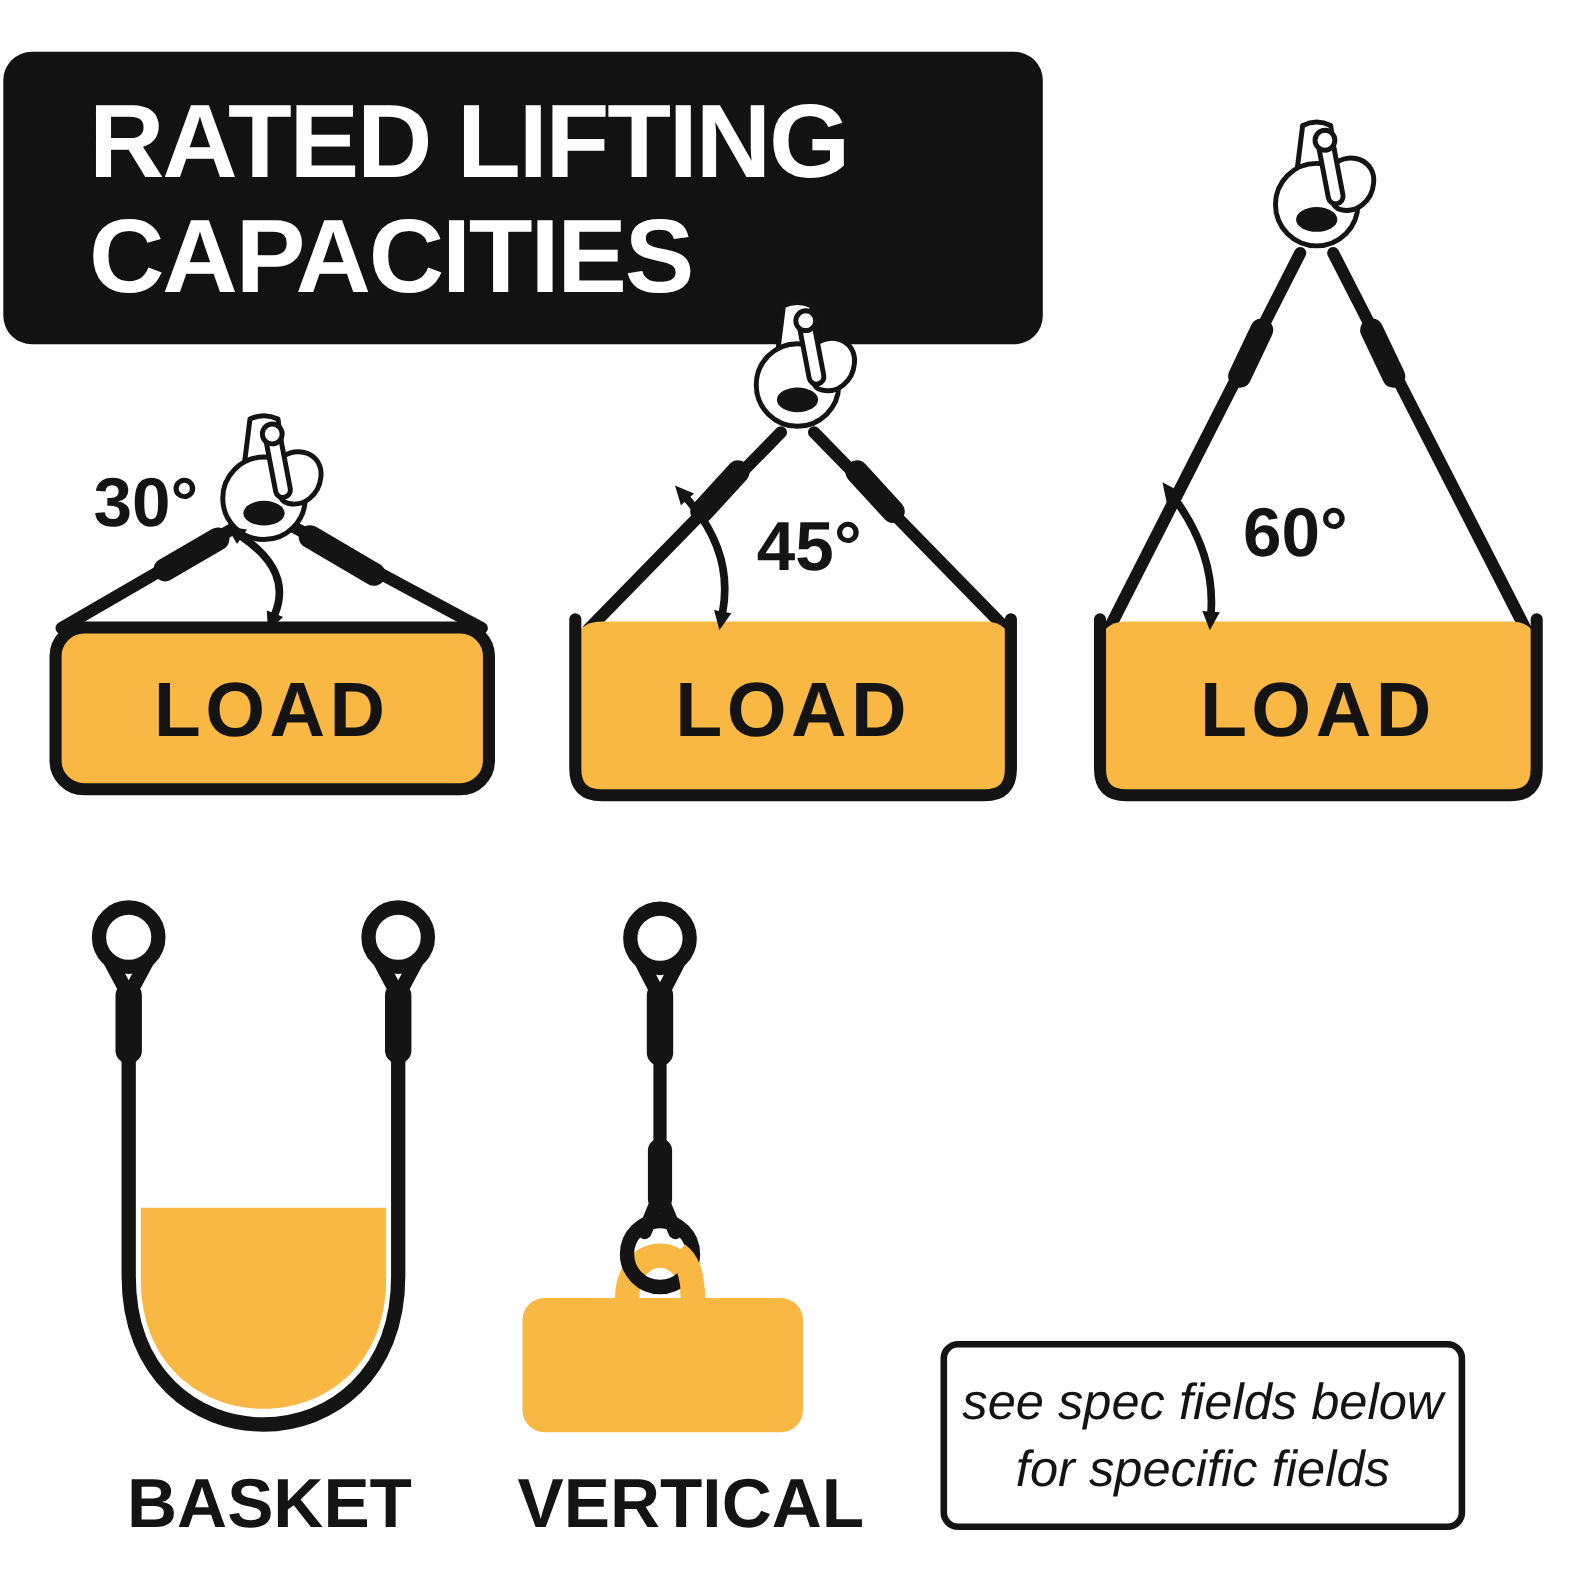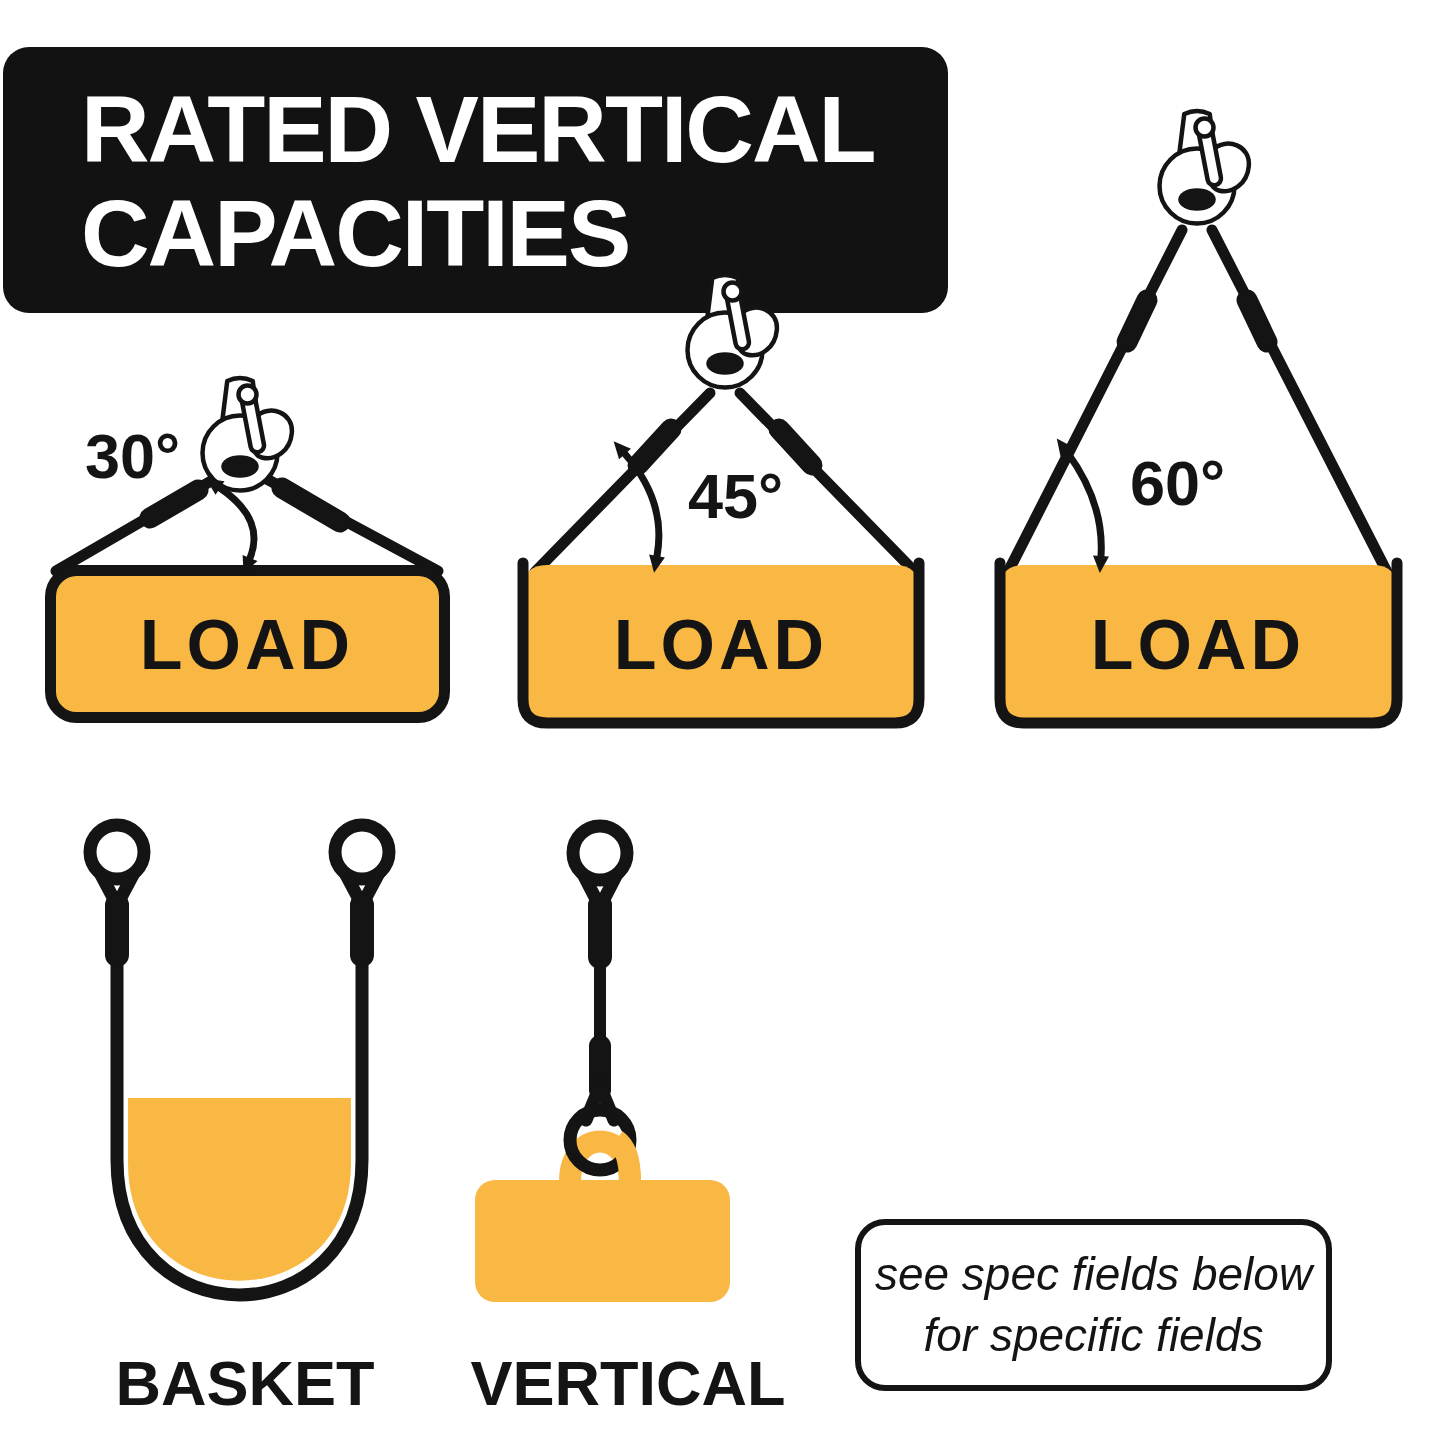--- a/index.html
+++ b/index.html
@@ -17,43 +17,43 @@
     font-size:95px;font-weight:700;letter-spacing:-2px;line-height:104px;
     white-space:nowrap;
   }
   
   .diag{position:absolute;}
   svg text.angle{font-family:"Liberation Sans",sans-serif;font-weight:700;font-size:63px;fill:#141414;}
   svg text.load{font-family:"Liberation Sans",sans-serif;font-weight:700;font-size:70px;letter-spacing:4px;fill:#141414;}
   
   .hitch-label{
     position:absolute;top:1336px;font-size:63px;font-weight:700;color:#141414;
-    text-align:center;line-height:1;letter-spacing:0px;margin-top:16px;
+    text-align:center;line-height:1;letter-spacing:0px;
   }
   .hitch-label.basket{left:100px;width:290px;}
   .hitch-label.vertical{left:463px;width:330px;}
   
   .note{
     position:absolute;left:855px;top:1219px;width:477px;height:172px;
-    border:6px solid #141414;border-radius:30px;background:#ffffff;
+    border:6px solid #141414;border-radius:16px;background:#ffffff;
     box-sizing:border-box;display:flex;flex-direction:column;
     align-items:center;justify-content:center;
   }
   .note .nline{
     font-size:46px;font-style:italic;color:#141414;line-height:1.32;
     white-space:nowrap;
   }
 </style>
 </head>
 <body>
 
 <div class="stage">
 
   <div class="header">
-    <div class="line">RATED VERTICAL</div>
+    <div class="line">RATED LIFTING</div>
     <div class="line">CAPACITIES</div>
   </div>
 
   <svg class="diag" style="left:30px;top:358px;" width="440" height="380" viewBox="0 0 440 380">
     <defs>
       <g id="hook-shape">
         <path d="M 63,8 Q 80,0 97,8 L 104,64 L 56,64 Z" fill="#ffffff" stroke="#141414" stroke-width="6" stroke-linejoin="round"></path>
         <circle cx="80" cy="104" r="50" fill="#ffffff" stroke="#141414" stroke-width="6"></circle>
         <path d="M 100,56 C 120,38 152,50 149,78 C 147,100 128,115 109,110 C 98,107 96,95 102,87 C 108,77 102,64 100,56 Z" fill="#ffffff" stroke="#141414" stroke-width="6" stroke-linejoin="round"></path>
         <line x1="90" y1="26" x2="103" y2="94" stroke="#141414" stroke-width="24" stroke-linecap="round"></line>

